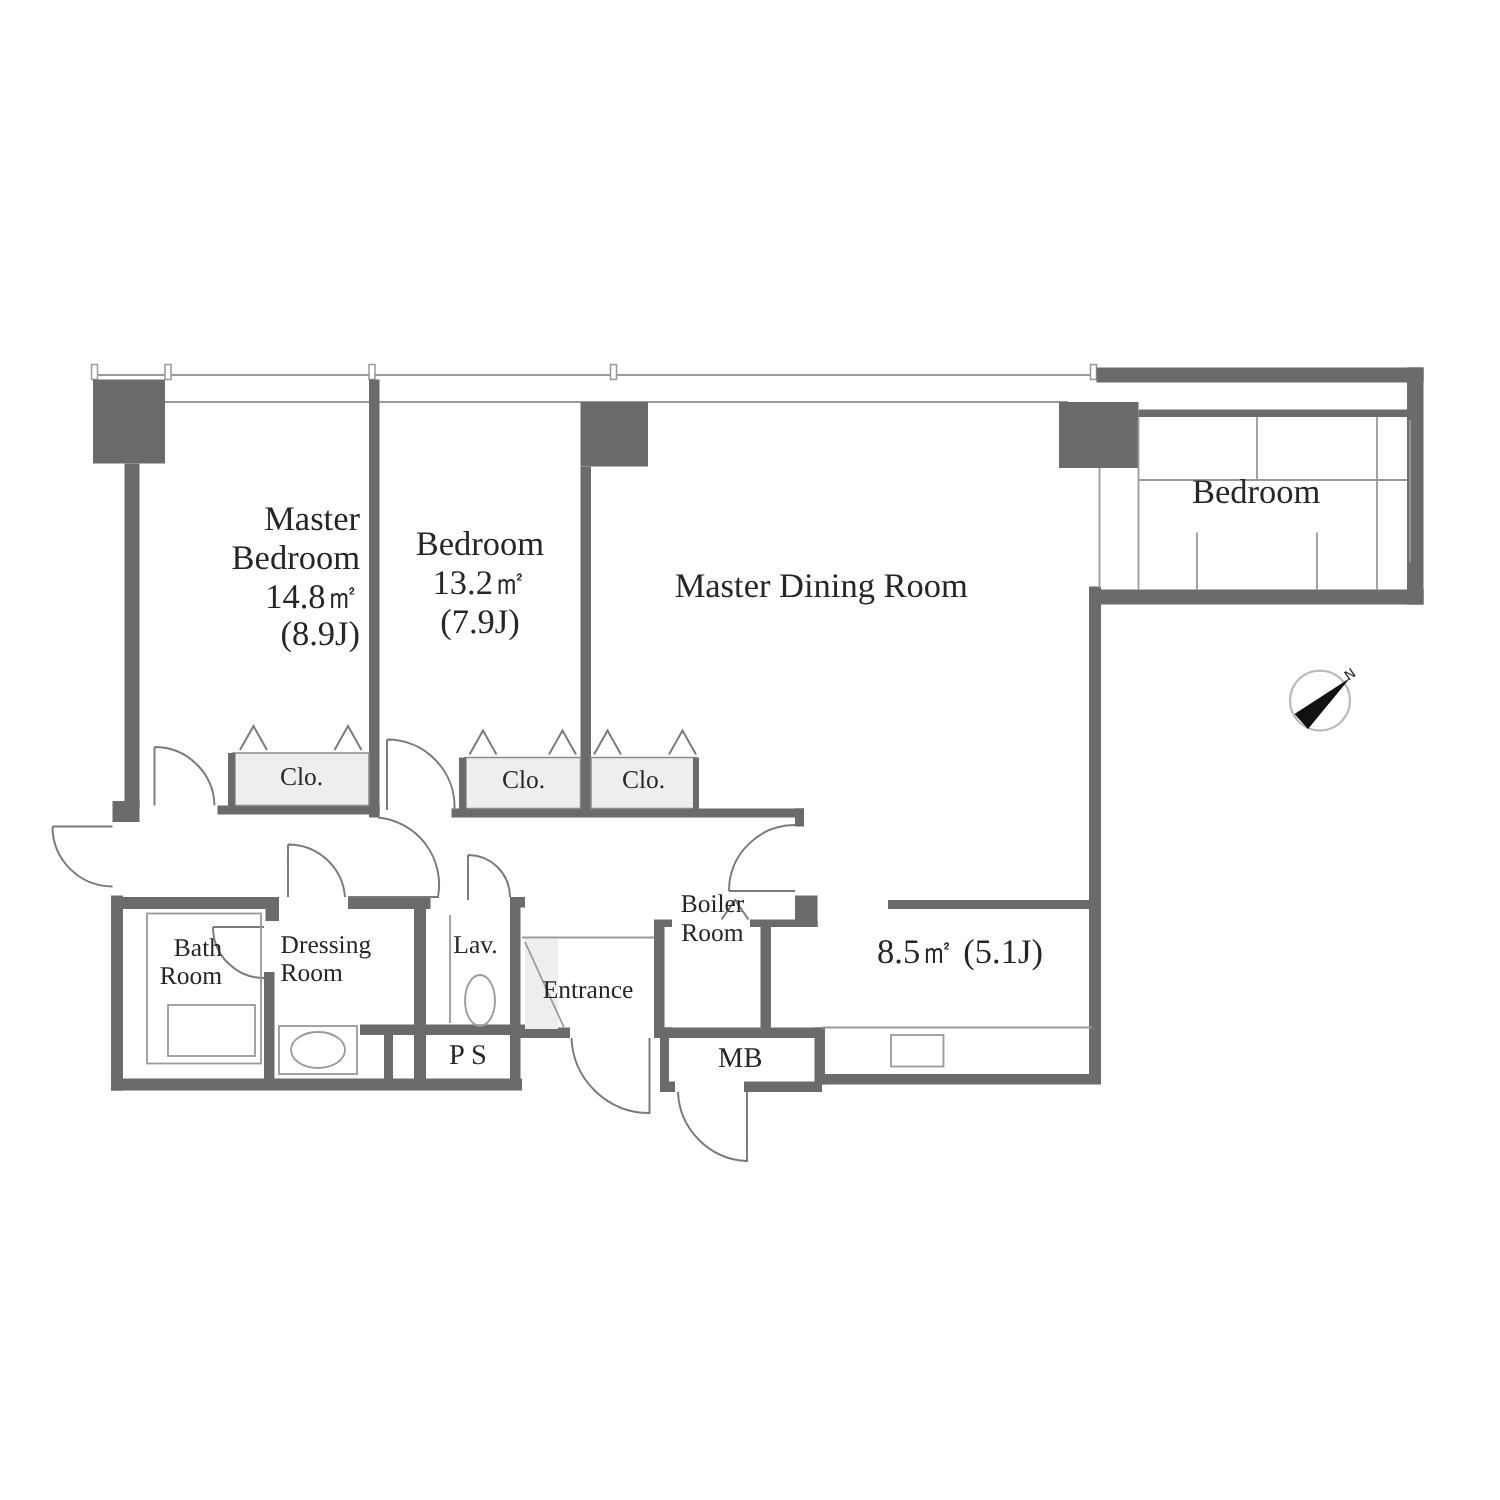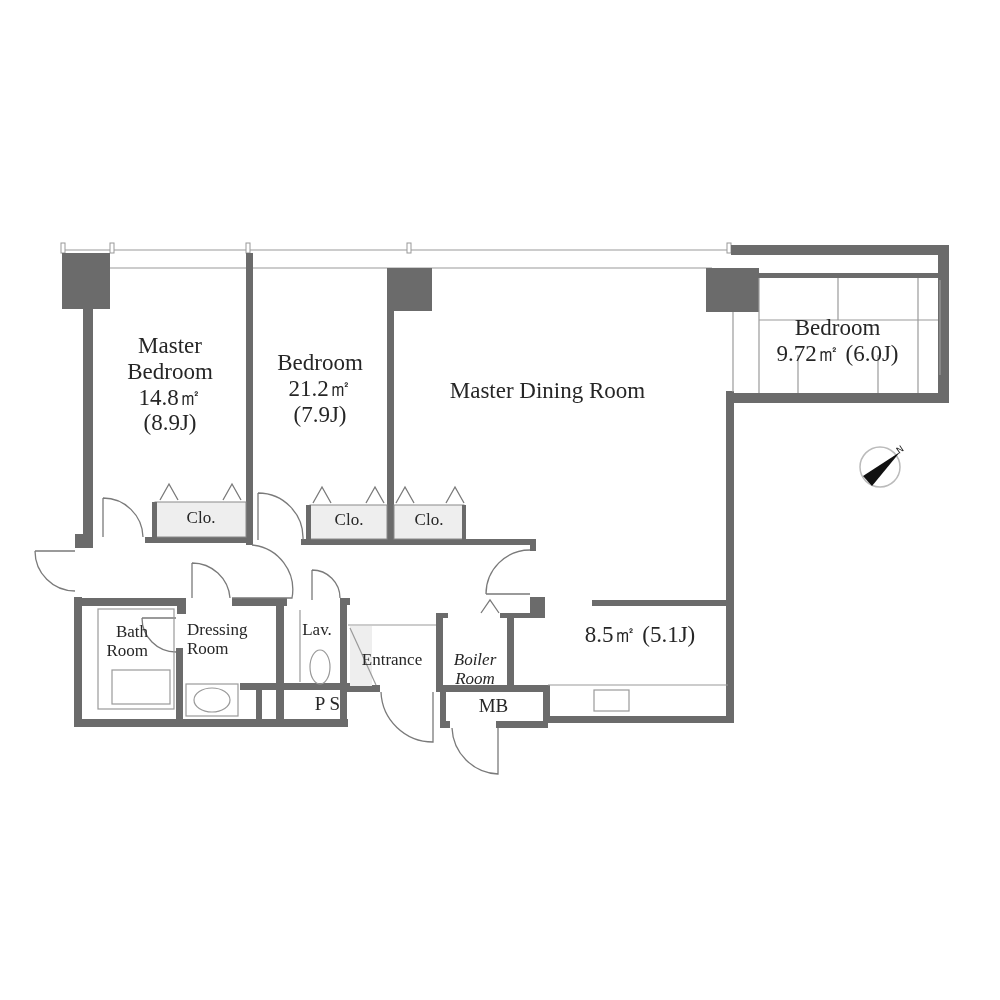--- a/index.html
+++ b/index.html
@@ -139,40 +139,39 @@
     <line class="thin" x1="940" y1="280" x2="940" y2="375" stroke="#fff" stroke-width="3"></line>
   </g>
 
   <g>
     <circle cx="880" cy="467" r="20" fill="none" stroke="#bbb" stroke-width="1.5"></circle>
     <polygon points="863,476 900,452 872,486" fill="#111"></polygon>
     <text x="899" y="454" font-size="9" fill="#222" font-family="DejaVu Sans, sans-serif" transform="rotate(-35 899 454)">N</text>
   </g>
 </svg>
 
-<div class="lbl big" style="left:100px; top:333px; width:140px;">
+<div class="lbl big" style="left:100px; top:333px; width:140px;text-align:right;">
   <span>Master</span>
   <span>Bedroom</span>
   <span>14.8㎡</span>
   <span>(8.9J)</span>
 </div>
 
 <div class="lbl big" style="left:253px; top:350px; width:134px;">
   <span>Bedroom</span>
-  <span>21.2㎡</span>
+  <span>13.2㎡</span>
   <span>(7.9J)</span>
 </div>
 
 <div class="lbl big" style="left:400px; top:378px; width:295px;">
   <span>Master Dining Room</span>
 </div>
 
 <div class="lbl big" style="left:745px; top:315px; width:185px;">
   <span>Bedroom</span>
-  <span>9.72㎡ (6.0J)</span>
 </div>
 
 <div class="lbl big" style="left:555px; top:622px; width:170px;">
   <span>8.5㎡ (5.1J)</span>
 </div>
 
 <div class="lbl xs" style="left:84px; top:622px; width:64px; text-align:right;">
   <span>Bath</span>
   <span>Room</span>
 </div>
@@ -183,26 +182,26 @@
 </div>
 
 <div class="lbl xs" style="left:294px; top:620px; width:46px;">
   <span>Lav.</span>
 </div>
 
 <div class="lbl xs" style="left:346px; top:650px; width:92px;">
   <span>Entrance</span>
 </div>
 
-<div class="lbl xs" style="left:441px; top:650px; width:68px;font-style:italic;">
+<div class="lbl xs" style="left:441px; top:593px; width:68px;">
   <span>Boiler</span>
   <span>Room</span>
 </div>
 
-<div class="lbl mid" style="left:284px; top:693px; width:56px;text-align:right;">
+<div class="lbl mid" style="left:284px; top:693px; width:56px;">
   <span>P S</span>
 </div>
 
 <div class="lbl mid" style="left:446px; top:695px; width:95px;">
   <span>MB</span>
 </div>
 
 <div class="lbl xs" style="left:157px; top:508px; width:88px;">
   <span>Clo.</span>
 </div>

